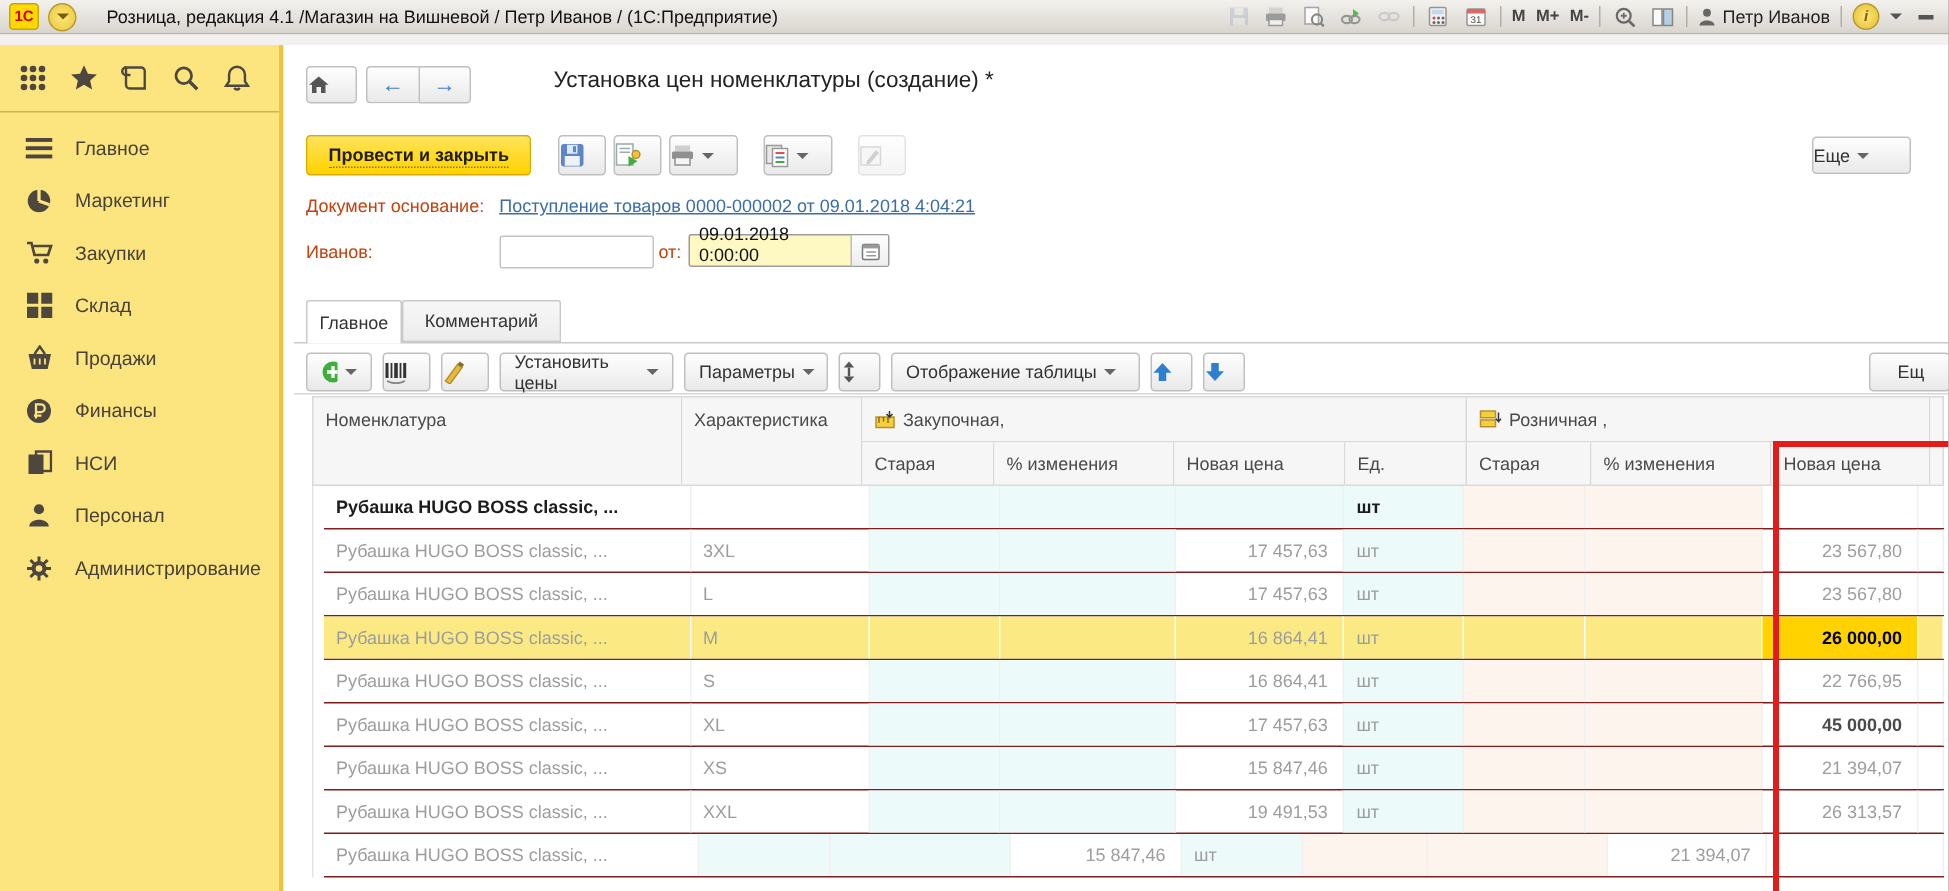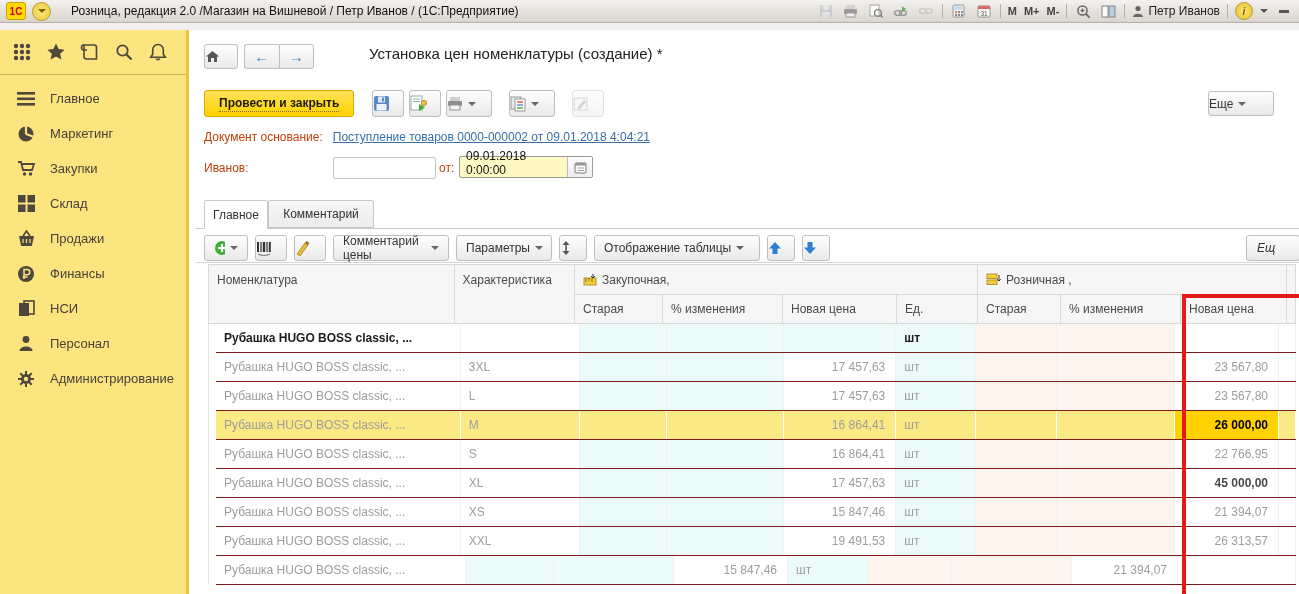--- a/index.html
+++ b/index.html
@@ -68,21 +68,21 @@
   
   .tabline{position:absolute;left:7px;top:198px;width:1103px;height:1px;background:#c9c9c9;}
   .tab{position:absolute;top:170px;height:28px;display:flex;align-items:center;justify-content:center;
      border:1px solid #c9c9c9;box-sizing:border-box;color:#333;}
   .tab.active{left:15px;width:64px;background:#fff;border-bottom:none;height:29px;z-index:2;border-radius:2px 2px 0 0;}
   .tab.inactive{left:79px;width:106px;background:linear-gradient(#f7f7f7,#ececec);border-radius:2px 2px 0 0;}
   
   .ttoolbar{position:absolute;left:15px;top:204px;height:28px;display:flex;gap:7px;align-items:center;}
   .tbtn{height:26px;padding:0 9px;}
   .tbtn.sq{width:32px;padding:0;}
-  .btn-more-clip{position:absolute;left:1057px;top:205px;width:54px;height:26px;justify-content:flex-start;padding-left:10px;font-style:italic;}
+  .btn-more-clip{position:absolute;left:1057px;top:205px;width:54px;height:26px;justify-content:flex-start;padding-left:18px;}
   .toolbar-line{position:absolute;left:7px;top:232px;width:1103px;height:1px;background:#d6d6d6;}
   
   .tablewrap{position:absolute;left:19px;top:234px;width:1088px;}
   .thead{display:flex;}
   .hc{box-sizing:border-box;border:1px solid #d9d9d9;border-left:none;background:#f6f6f6;color:#4a4a4a;}
   .hc.first{border-left:1px solid #d9d9d9;}
   .hc.tallcell{height:60px;padding:8px 0 0 8px;}
   .hgroup{display:flex;flex-direction:column;}
   .hg-top{box-sizing:border-box;height:31px;border:1px solid #d9d9d9;border-left:none;background:#f6f6f6;
      display:flex;align-items:center;gap:5px;padding-left:8px;color:#4a4a4a;}
@@ -112,21 +112,21 @@
 <body>
 
 <div class="stage">
 
   <div class="titlebar">
     <div class="tb-left">
       <div class="logo1c">1С</div>
       <div class="sysmenu">
           <span class="caret" style="margin-top:3px;border-top-color:#7c5e00"></span>
         </div>
-      <span class="tb-title">Розница, редакция 2.0 /Магазин на Вишневой / Петр Иванов /  (1С:Предприятие)</span>
+      <span class="tb-title">Розница, редакция 4.1 /Магазин на Вишневой / Петр Иванов /  (1С:Предприятие)</span>
     </div>
     <div class="tb-right">
       <span class="tb-ico dis">
           <svg width="14" height="14">
             <rect x="1" y="1" width="12" height="12" rx="1" fill="#9aa7bf"></rect>
             <rect x="4" y="1" width="6" height="5" fill="#e8e8e8"></rect>
             <rect x="3" y="8" width="8" height="5" fill="#e8e8e8"></rect>
           </svg>
         </span>
       <span class="tb-ico">
@@ -463,21 +463,21 @@
             <path d="M2 13 q6 3 12 0" fill="none" stroke="#888" stroke-width="1.2"></path>
           </svg>
         </div>
       <div class="btn tbtn sq">
           <svg width="16" height="16">
             <path d="M2 14 L10 3 l3 2 -8 11 Z" fill="#e8b93c" stroke="#b8912a"></path>
             <path d="M10 3 l3 2 1.4-2 -3-2 Z" fill="#8a6d1e"></path>
           </svg>
         </div>
       <div class="btn tbtn" style="width:116px">
-          <span>Комментарий цены</span>
+          <span>Установить цены</span>
           <span class="caret"></span>
         </div>
       <div class="btn tbtn" style="width:96px">
           <span>Параметры</span>
           <span class="caret"></span>
         </div>
       <div class="btn tbtn sq" style="width:28px">
           <svg width="12" height="16">
             <path d="M6 1 l3.5 4 h-7 Z" fill="#555"></path>
             <path d="M6 15 l3.5 -4 h-7 Z" fill="#555"></path>

